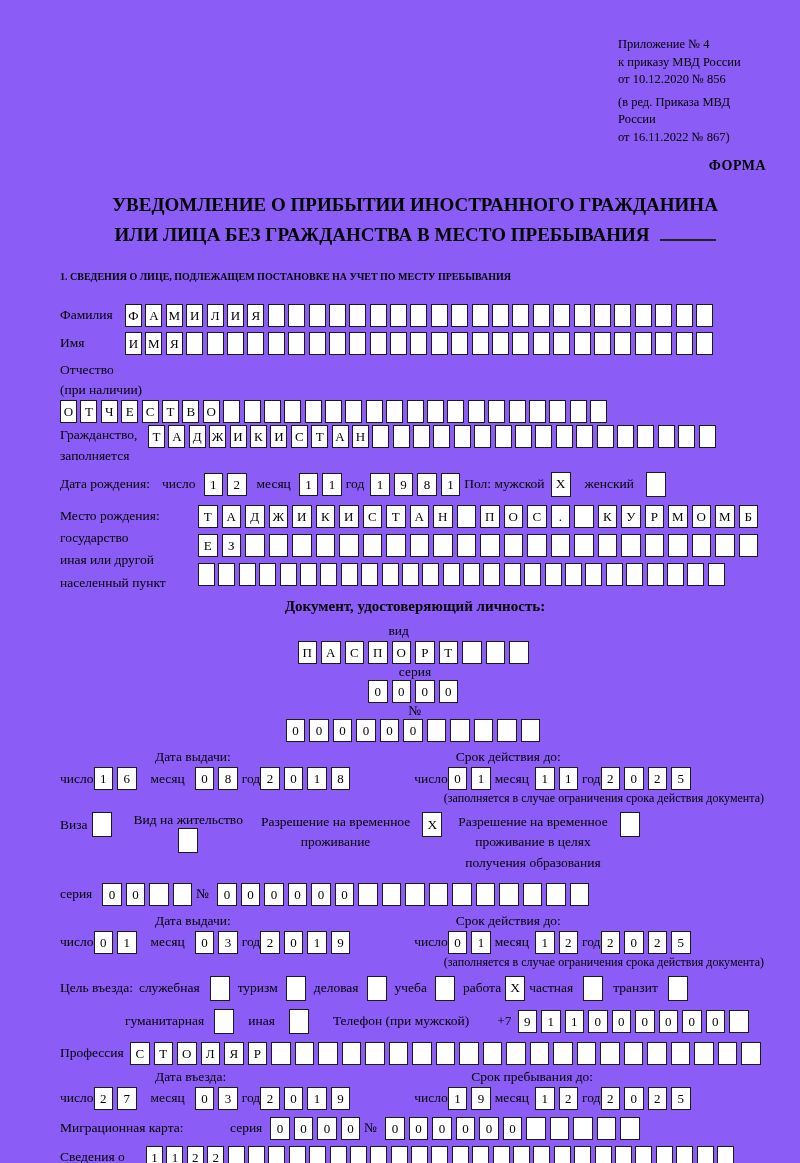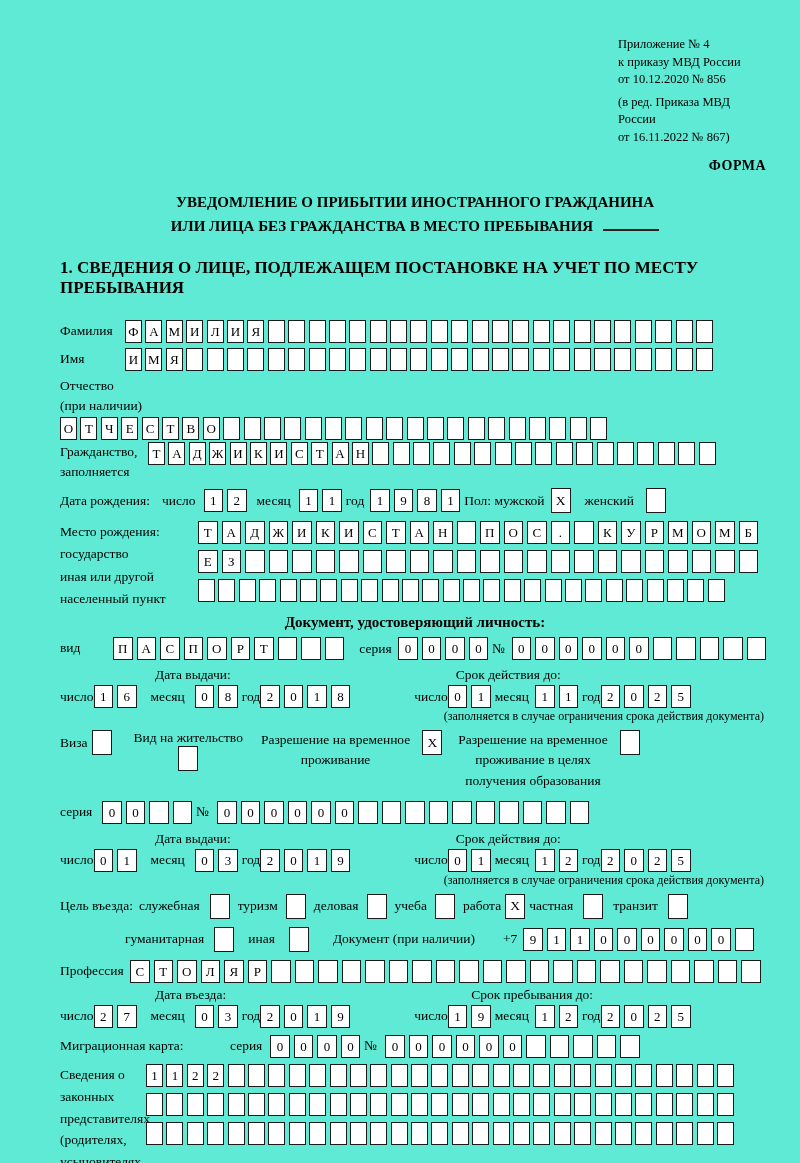--- a/index.html
+++ b/index.html
@@ -1,27 +1,27 @@
 <!DOCTYPE html>
 <html><head>
 <meta charset="utf-8">
 <style>
   html,body{margin:0;padding:0;background:#888;}
   .page{
-    width:800px;height:1163px;background:#5eead4;margin:0 auto;
+    width:800px;height:1163px;background:#8b5cf6;margin:0 auto;
     font-family:"Liberation Serif","DejaVu Serif",serif;color:#000;
     position:relative;overflow:hidden;box-sizing:border-box;
     padding:36px 30px 4px 60px;
   }
   .hdr-note{margin-left:558px;font-size:12.5px;line-height:1.4;}
   .hdr-note .gap{height:5px;}
   .forma{margin-top:12px;text-align:right;font-weight:bold;font-size:14px;padding-right:4px;letter-spacing:.5px;}
-  .doc-title{margin-top:16px;text-align:center;font-weight:bold;font-size:15px;line-height:1.6;}
+  .doc-title{margin-top:16px;text-align:center;font-weight:bold;font-size:19px;line-height:1.6;}
   .title-blank{display:inline-block;width:56px;border-bottom:2px solid #222;height:13px;margin-left:10px;}
-  .sec-heading{margin-top:20px;font-weight:bold;font-size:17px;}
+  .sec-heading{margin-top:20px;font-weight:bold;font-size:10px;}
   .frm{margin-top:22px;font-size:13.5px;}
   .row{display:flex;align-items:center;margin-bottom:5px;}
   .row-top{display:flex;align-items:flex-start;margin-bottom:4px;}
   .lblcol{flex:0 0 auto;line-height:1.5;}
   .cells{display:flex;flex-wrap:nowrap;align-items:center;}
   .cell{
     display:inline-flex;flex:0 0 auto;align-items:center;justify-content:center;
     width:15px;height:21px;border:1.6px solid #1b1b1b;margin-right:3.4px;
     font-size:13px;line-height:1;background:#fff;
   }
@@ -325,21 +325,21 @@
             <span class="cell"></span>
             <span class="cell"></span>
             <span class="cell"></span>
             <span class="cell"></span>
           </div>
       </span>
     </div>
 
     <div class="center-b">Документ, удостоверяющий личность:</div>
 
-    <div class="row" style="margin-bottom:7px;">
+    <div class="row" style="margin-bottom:7px;flex-direction:column;">
       <span class="lblcol" style="width:53px">вид</span>
       <span class="cells wide">
           <span class="cell">П</span>
           <span class="cell">А</span>
           <span class="cell">С</span>
           <span class="cell">П</span>
           <span class="cell">О</span>
           <span class="cell">Р</span>
           <span class="cell">Т</span>
           <span class="cell"></span>
@@ -564,21 +564,21 @@
     <div class="row" style="margin-bottom:8px;">
       <span class="sp" style="width:65px"></span>
       <span>гуманитарная</span>
       <span class="sp" style="width:10px"></span>
       <span class="checkbox"></span>
       <span class="sp" style="width:14px"></span>
       <span>иная</span>
       <span class="sp" style="width:14px"></span>
       <span class="checkbox"></span>
       <span class="sp" style="width:24px"></span>
-      <span>Документ (при наличии)</span>
+      <span>Телефон (при мужской)</span>
       <span class="sp" style="width:28px"></span>
       <span>+7</span>
       <span class="sp" style="width:6px"></span>
       <span class="cells wide">
           <span class="cell">9</span>
           <span class="cell">1</span>
           <span class="cell">1</span>
           <span class="cell">0</span>
           <span class="cell">0</span>
           <span class="cell">0</span>

